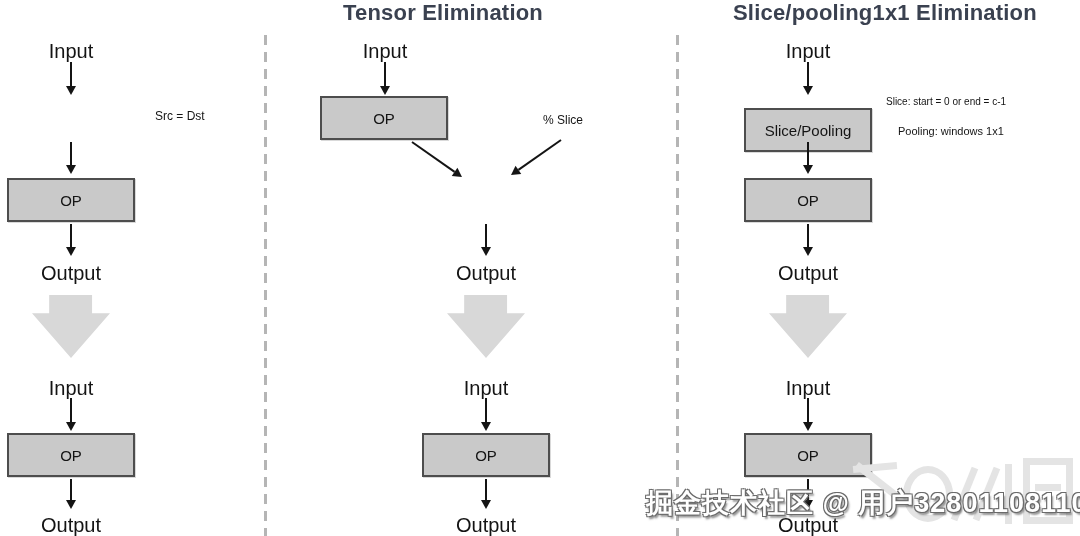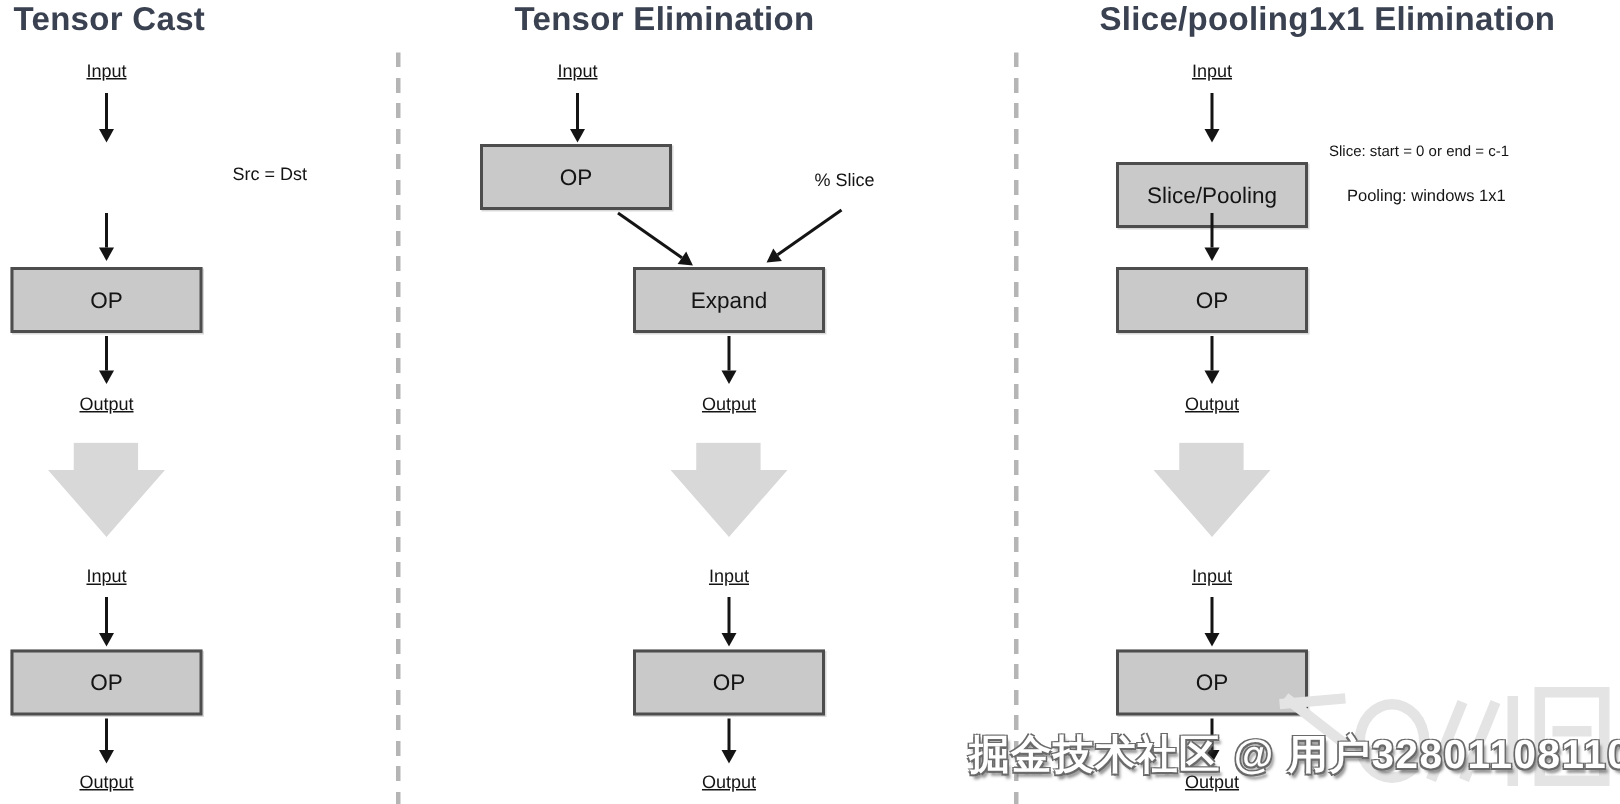--- a/index.html
+++ b/index.html
@@ -15,21 +15,21 @@
     position:absolute;top:0px;
     font-size:22px;font-weight:bold;letter-spacing:.2px;
     color:#3a4150;white-space:nowrap;
   }
   .divider{
     position:absolute;top:35px;bottom:0;width:3px;
     background:repeating-linear-gradient(to bottom,#b5b5b5 0 10px,transparent 10px 17px);
   }
   .lbl{
     position:absolute;transform:translateX(-50%);
-    font-size:12px;white-space:nowrap;color:#141414;text-decoration:underline;
+    font-size:20px;white-space:nowrap;color:#141414;
   }
   .note{
     position:absolute;font-size:12px;white-space:nowrap;color:#141414;
   }
   .node{
     position:absolute;box-sizing:border-box;
     width:128px;height:44px;
     background:#c9c9c9;border:2px solid #4d4d4d;
     display:flex;align-items:center;justify-content:center;
     font-size:15px;color:#141414;
@@ -73,21 +73,20 @@
   }
 </style>
 </head>
 <body>
 
 <div class="canvas">
 
   <div class="divider" style="left:264px"></div>
   <div class="divider" style="left:676px"></div>
 
-  <div class="title" style="left:9px">Tensor Cast</div>
 
   <div class="lbl" style="left:71px;top:40px">Input</div>
   <div class="varrow" style="left:70px;top:62px;height:24px"></div>
   <div class="note" style="left:155px;top:109px">Src = Dst</div>
   <div class="varrow" style="left:70px;top:142px;height:23px"></div>
   <div class="node" style="left:7px;top:178px">OP</div>
   <div class="varrow" style="left:70px;top:224px;height:23px"></div>
   <div class="lbl" style="left:71px;top:262px">Output</div>
 
   <div class="bigarrow" style="left:32px;top:295px"></div>
@@ -99,21 +98,20 @@
   <div class="lbl" style="left:71px;top:514px">Output</div>
 
   <div class="title" style="left:343px">Tensor Elimination</div>
 
   <div class="lbl" style="left:385px;top:40px">Input</div>
   <div class="varrow" style="left:384px;top:62px;height:24px"></div>
   <div class="node" style="left:320px;top:96px">OP</div>
   <div class="note" style="left:543px;top:113px">% Slice</div>
   <div class="darrow" style="left:412px;top:141px;width:52px;transform:rotate(35deg)"></div>
   <div class="darrow" style="left:561px;top:139px;width:52px;transform:rotate(145deg)"></div>
-  <div class="node" style="left:422px;top:178px">Expand</div>
   <div class="varrow" style="left:485px;top:224px;height:23px"></div>
   <div class="lbl" style="left:486px;top:262px">Output</div>
 
   <div class="bigarrow" style="left:447px;top:295px"></div>
 
   <div class="lbl" style="left:486px;top:377px">Input</div>
   <div class="varrow" style="left:485px;top:398px;height:24px"></div>
   <div class="node" style="left:422px;top:433px">OP</div>
   <div class="varrow" style="left:485px;top:479px;height:21px"></div>
   <div class="lbl" style="left:486px;top:514px">Output</div>

